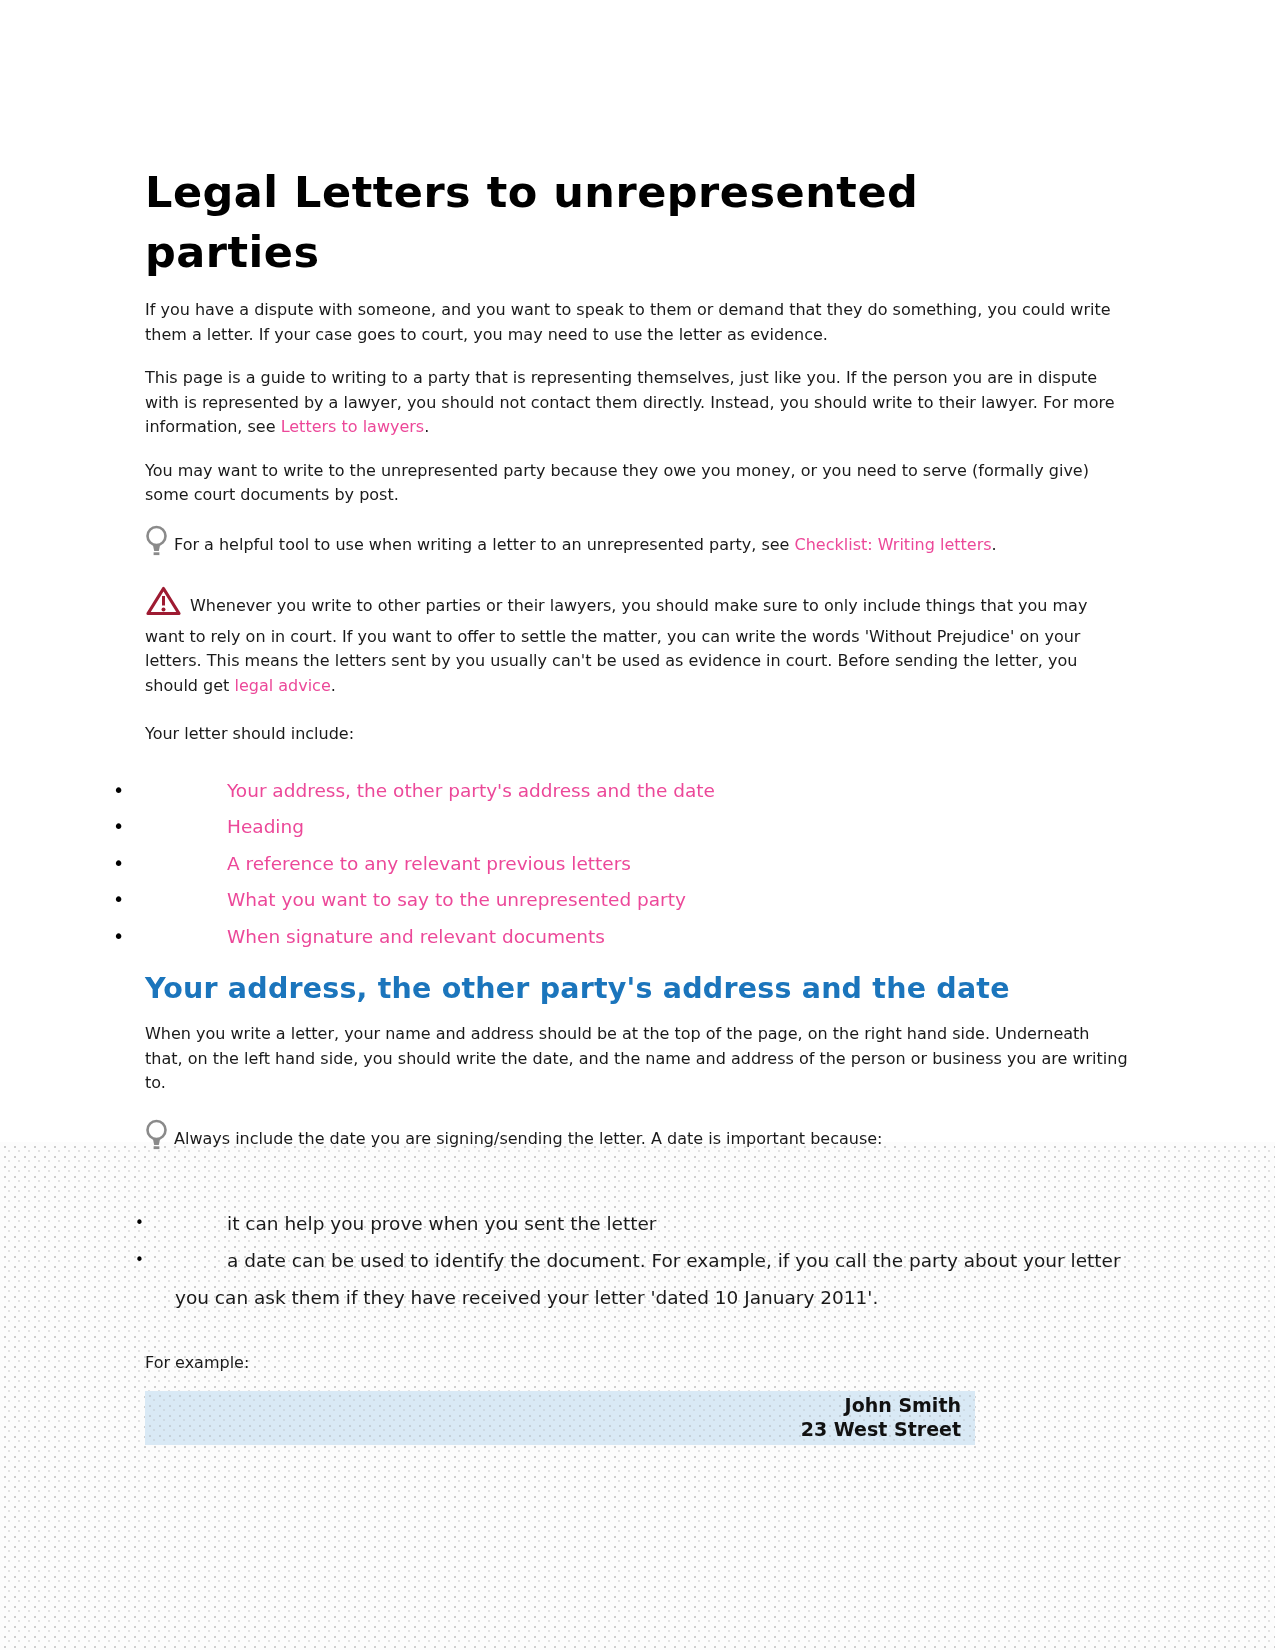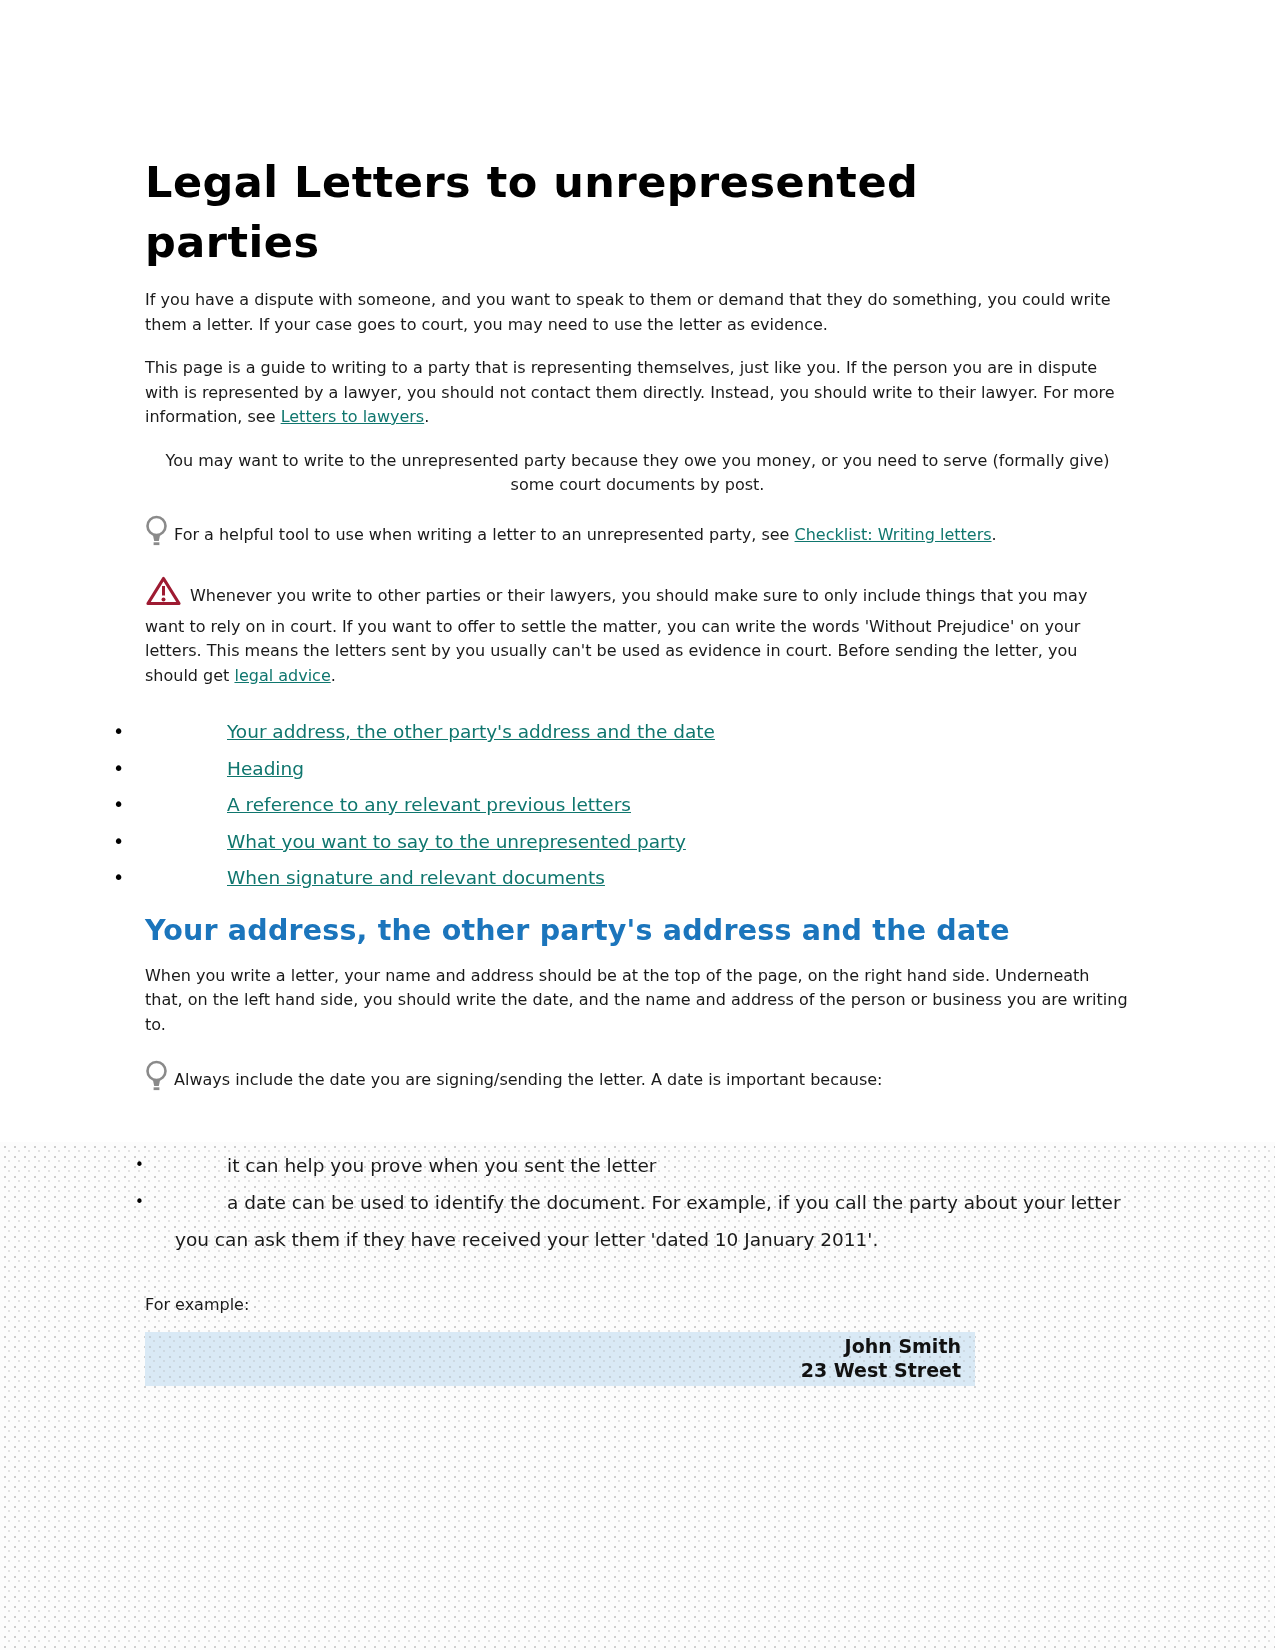--- a/index.html
+++ b/index.html
@@ -14,32 +14,32 @@
     position:absolute;left:0;top:1142px;width:1275px;height:508px;
     background-color:#fcfcfc;
     background-image:
       radial-gradient(#cfcfcf 1.1px, transparent 1.2px),
       radial-gradient(#e2e2e2 1.1px, transparent 1.2px);
     background-size:10px 10px,10px 10px;
     background-position:0 0,4px 4px;
     z-index:0;
   }
   .content{
-    position:absolute;left:145px;top:0;width:985px;z-index:1;
+    position:absolute;left:145px;top:10px;width:985px;z-index:1;
   }
   h1{
     margin:152px 0 14px 0;max-width:940px;
     font-size:43px;line-height:60px;font-weight:bold;color:#000;
     letter-spacing:0.5px;
   }
   p{margin:0;font-size:16px;line-height:24.5px;}
   .p1{margin-top:16px;}
   .p2{margin-top:19px;}
-  .p3{margin-top:19px;text-align:center;}
-  a.plink{color:#0f766e;text-decoration:underline;cursor:pointer;text-align:right;}
+  .p3{margin-top:19px;}
+  a.plink{color:#ec4899;cursor:pointer;text-align:right;}
   .tip{margin-top:16px;}
   .warn{margin-top:18px;}
   .icon-inline{display:inline-block;vertical-align:-10px;margin-right:6px;}
   .icon-warn{display:inline-block;vertical-align:-6px;margin-right:8px;}
   .include-intro{margin-top:24px;}
   ul.toc{list-style:none;margin:32px 0 0 0;padding:0;}
   ul.toc li{
     position:relative;padding-left:82px;margin-bottom:12px;
     font-size:18.5px;line-height:24.5px;
   }
@@ -97,20 +97,21 @@
           <path d="M8 21.5 L15 21.5 L13.8 27 L9.2 27 Z" fill="#8a8a8a"></path>
           <rect x="8.6" y="28.3" width="5.8" height="2.8" fill="#8a8a8a"></rect>
         </svg></span><span>For a helpful tool to use when writing a letter to an unrepresented party, see </span><a class="plink">Checklist: Writing letters</a><span>.</span></p>
 
   <p class="warn"><span class="icon-warn"><svg width="37" height="32" viewBox="0 0 37 32">
           <path d="M18.5 3.5 L34 28.5 L3 28.5 Z" fill="none" stroke="#9e1b32" stroke-width="3.2" stroke-linejoin="round"></path>
           <rect x="17" y="11" width="3" height="9.5" fill="#9e1b32"></rect>
           <circle cx="18.5" cy="24.5" r="2" fill="#9e1b32"></circle>
         </svg></span><span>Whenever you write to other parties or their lawyers, you should make sure to only include things that you may want to rely on in court. If you want to offer to settle the matter, you can write the words 'Without Prejudice' on your letters. This means the letters sent by you usually can't be used as evidence in court. Before sending the letter, you should get </span><a class="plink">legal advice</a><span>.</span></p>
 
+  <p class="include-intro">Your letter should include:</p>
 
   <ul class="toc">
     <li><span class="bullet">•</span><a class="plink">Your address, the other party's address and the date</a></li>
     <li><span class="bullet">•</span><a class="plink">Heading</a></li>
     <li><span class="bullet">•</span><a class="plink">A reference to any relevant previous letters</a></li>
     <li><span class="bullet">•</span><a class="plink">What you want to say to the unrepresented party</a></li>
     <li><span class="bullet">•</span><a class="plink">When signature and relevant documents</a></li>
   </ul>
 
   <h2>Your address, the other party's address and the date</h2>

